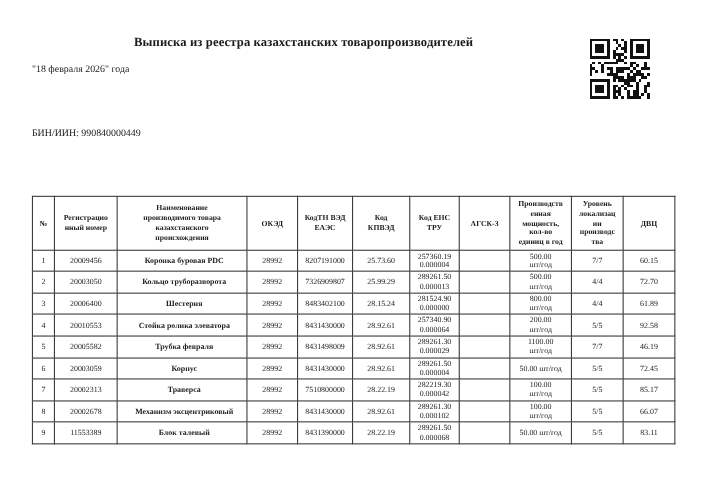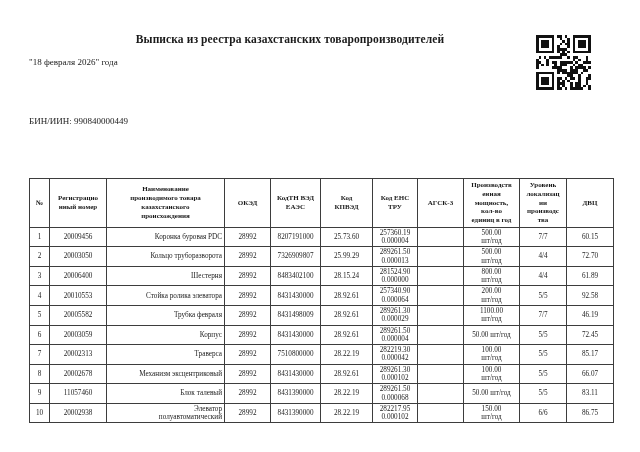--- a/index.html
+++ b/index.html
@@ -11,21 +11,21 @@
   }
   #page {
     position: relative;
     width: 640px;
     height: 452px;
     background: #ffffff;
     overflow: hidden;
   }
   .doc-title {
     position: absolute;
-    left: 14px;
+    left: 0;
     top: 33px;
     width: 552px;
     text-align: center;
     font-size: 11.5px;
     font-weight: bold;
     letter-spacing: 0.1px;
   }
   .info-line {
     position: absolute;
     left: 29px;
@@ -66,22 +66,23 @@
     padding: 2px 1px;
   }
   table.registry thead tr { height: 45px; }
   table.registry tbody tr { height: 19px; }
   table.registry td {
     font-size: 7.2px;
     line-height: 1.15;
     color: #222222;
   }
   table.registry td.col-name {
-    text-align: right;
+    text-align: center;
     padding-left: 6px;
+    font-weight: bold;
   }
 </style>
 </head>
 <body>
 
 <div id="page">
 
   <div class="doc-title">Выписка из реестра казахстанских товаропроизводителей</div>
 
   <svg id="qr" viewBox="0 0 21 21" shape-rendering="crispEdges">
@@ -481,44 +482,28 @@
           <td class="col-ens">289261.30
 0.000102</td>
           <td class="col-agsk"></td>
           <td class="col-capacity">100.00
 шт/год</td>
           <td class="col-level">5/5</td>
           <td class="col-dvc">66.07</td>
         </tr>
         <tr>
           <td class="col-num">9</td>
-          <td class="col-reg">11057460</td>
+          <td class="col-reg">11553389</td>
           <td class="col-name">Блок талевый</td>
           <td class="col-oked">28992</td>
           <td class="col-tnved">8431390000</td>
           <td class="col-kpved">28.22.19</td>
           <td class="col-ens">289261.50
 0.000068</td>
           <td class="col-agsk"></td>
           <td class="col-capacity">50.00 шт/год</td>
           <td class="col-level">5/5</td>
           <td class="col-dvc">83.11</td>
         </tr>
-        <tr>
-          <td class="col-num">10</td>
-          <td class="col-reg">20002938</td>
-          <td class="col-name">Элеватор
-полуавтоматический</td>
-          <td class="col-oked">28992</td>
-          <td class="col-tnved">8431390000</td>
-          <td class="col-kpved">28.22.19</td>
-          <td class="col-ens">282217.95
-0.000102</td>
-          <td class="col-agsk"></td>
-          <td class="col-capacity">150.00
-шт/год</td>
-          <td class="col-level">6/6</td>
-          <td class="col-dvc">86.75</td>
-        </tr>
       </tbody>
   </table>
 
 </div>
 
 </body></html>

